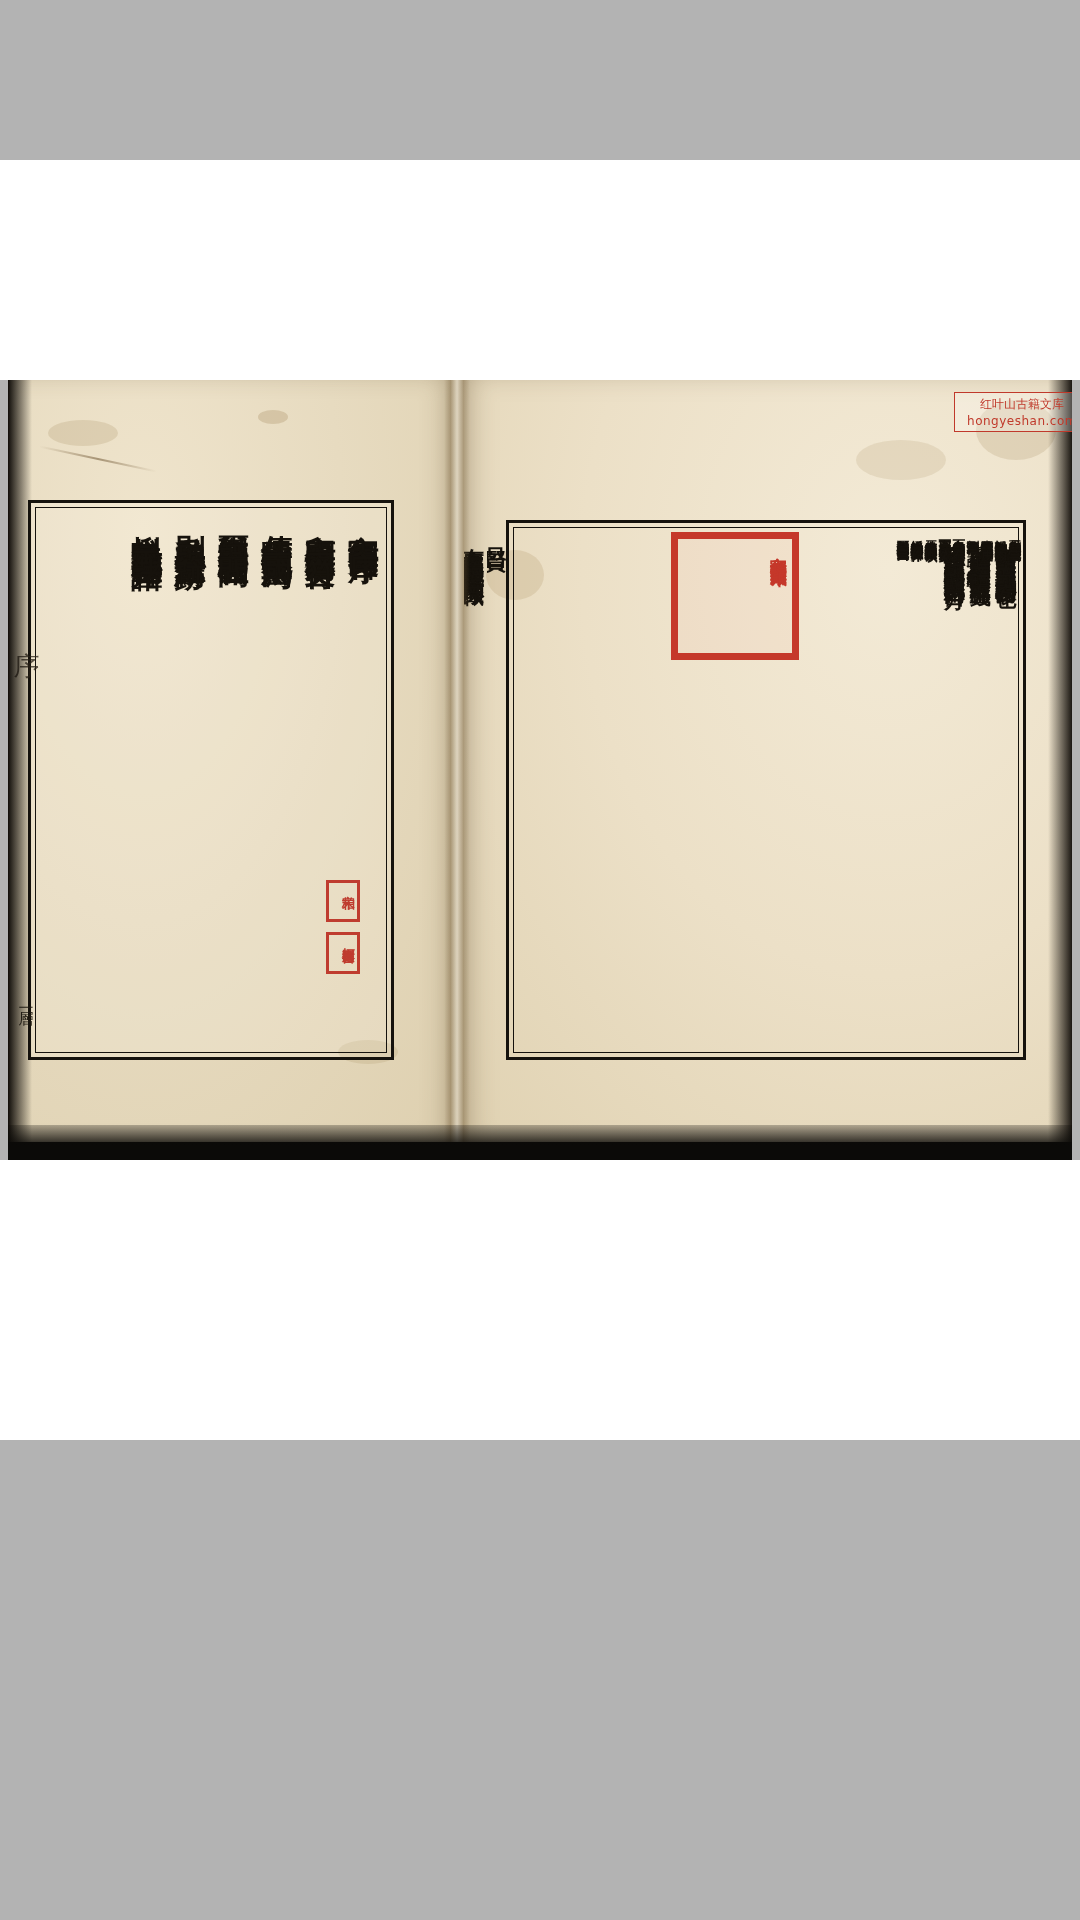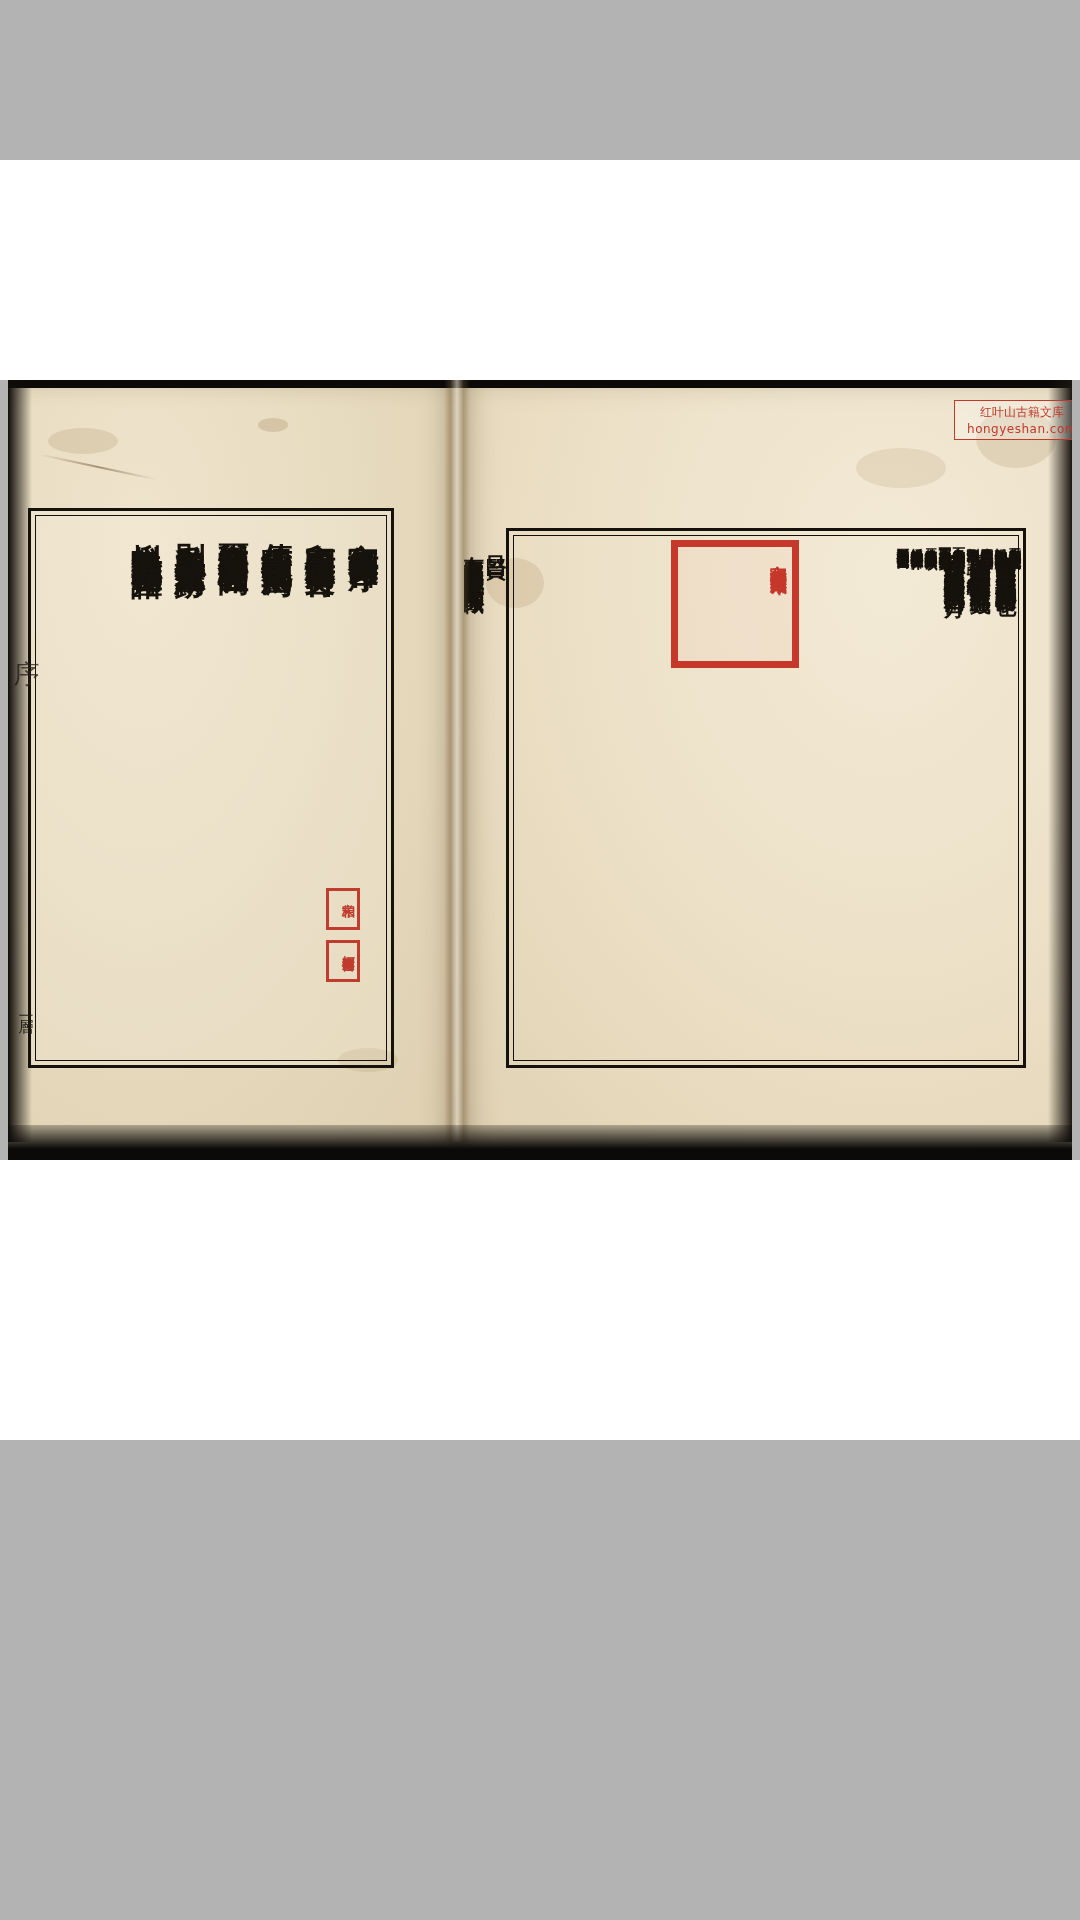--- a/index.html
+++ b/index.html
@@ -33,21 +33,21 @@
     left: 8px;
     top: 380px;
     width: 1064px;
     height: 780px;
     background: #0b0a08;
     overflow: hidden;
   }
   
   .leaf {
     position: absolute;
-    top: 8px;
+    top: 0;
     height: 762px;
     background:
       radial-gradient(ellipse at 30% 20%, #efe4cc 0%, #e7dbc0 45%, #ded0b0 100%);
   }
   .leaf-left {
     left: 0;
     width: 448px;
     box-shadow: inset -18px 0 28px -12px rgba(90,70,40,.45);
   }
   .leaf-right {

